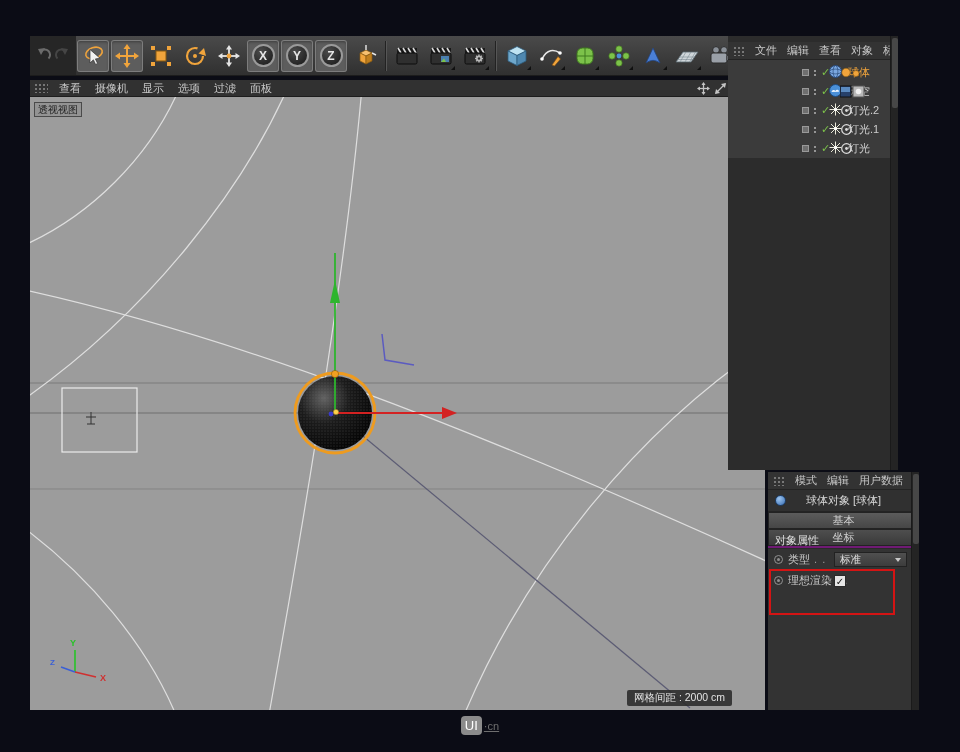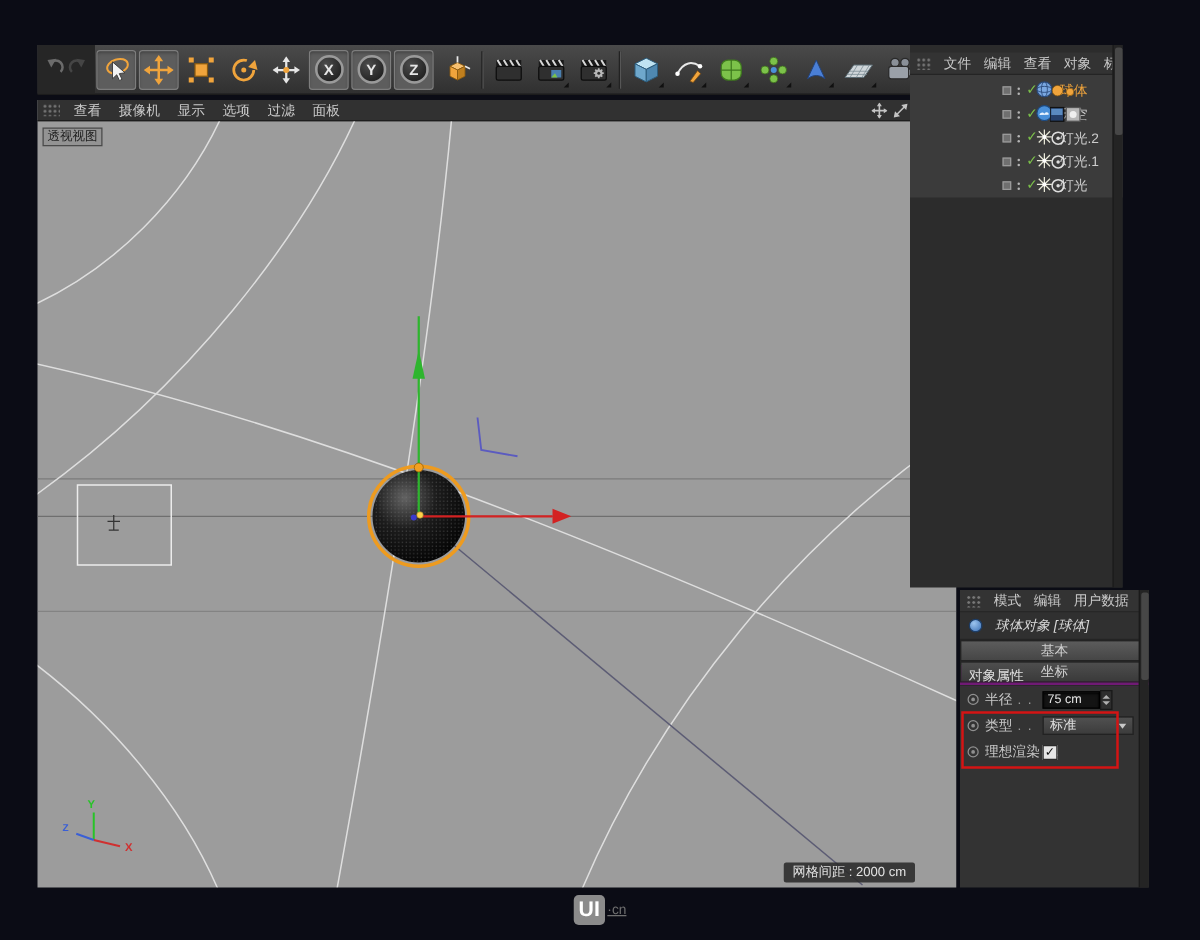--- a/index.html
+++ b/index.html
@@ -46,22 +46,22 @@
   .om-cols{position:absolute;left:74px;display:flex;align-items:center;gap:5px;}
   .lay-sq{width:7px;height:7px;background:#6f6f6f;border:1px solid #999;}
   .dots2{display:flex;flex-direction:column;gap:2px;}
   .dots2 i{width:2px;height:2px;background:#b5b5b5;border-radius:50%;}
   .chk{color:#7cc24a;font-weight:bold;font-size:11px;line-height:1;}
   .tags{position:absolute;left:112px;display:flex;align-items:center;gap:3px;}
   .scrollstrip{position:absolute;right:0;top:0;width:8px;height:100%;background:#242424;border-left:1px solid #1a1a1a;}
   .scrollstrip i{display:block;margin:2px 1px;width:6px;height:70px;background:#474747;border-radius:2px;}
 
   .attr-panel{position:absolute;left:768px;top:472px;width:151px;height:238px;background:#333;}
-  .attr-title{height:22px;display:flex;align-items:center;gap:10px;background:#303030;border-bottom:1px solid #242424;
-    color:#d8d8d8;font-size:11px;padding-left:7px;font-style:italic;}
+  .attr-title{height:22px;display:flex;align-items:center;gap:20px;background:#303030;border-bottom:1px solid #242424;
+    color:#d8d8d8;font-size:11px;padding-left:7px;}
   .obj-dot{width:11px;height:11px;border-radius:50%;background:radial-gradient(circle at 35% 30%,#9cc4ee,#3a6fb4);border:1px solid #1d3d66;}
   .attr-tabs{height:20px;display:flex;flex-direction:column;}
   .tab{flex:1;display:flex;align-items:center;justify-content:center;font-size:11px;color:#d0d0d0;
     background:linear-gradient(#4e4e4e,#3a3a3a);border:1px solid #232323;}
   .tab.on{background:linear-gradient(#5c5c5c,#464646);}
   .attr-section{height:17px;display:flex;align-items:center;background:#701a75;border-bottom:1px solid #2a2a2a;
     color:#e0e0e0;font-size:11px;padding-left:7px;}
   .arow{height:21px;display:flex;align-items:center;font-size:11px;color:#c8c8c8;padding-left:6px;position:relative;}
   .bullet{width:9px;height:9px;border:1px solid #909090;border-radius:50%;position:relative;margin-right:5px;flex:0 0 auto;}
   .bullet::after{content:"";position:absolute;left:2px;top:2px;width:3px;height:3px;border-radius:50%;background:#909090;}
@@ -75,21 +75,21 @@
   .spin .dn{width:0;height:0;border-left:3px solid transparent;border-right:3px solid transparent;border-top:3px solid #b0b0b0;}
   .adrop{position:absolute;left:66px;right:12px;height:15px;background:linear-gradient(#505050,#3c3c3c);
     border:1px solid #222;color:#e0e0e0;font-size:10.5px;line-height:13px;padding:0 5px;display:flex;align-items:center;}
   .adrop i{margin-left:auto;width:0;height:0;border-left:3.5px solid transparent;border-right:3.5px solid transparent;border-top:4px solid #c8c8c8;}
   .acheck{position:absolute;left:66px;width:12px;height:12px;background:#e6e6e6;border:1px solid #2a2a2a;
     color:#111;font-size:10px;font-weight:bold;line-height:11px;text-align:center;}
   .red-box{position:absolute;left:1px;top:97px;width:126px;height:46px;border:2px solid #d41414;pointer-events:none;}
 
   
   .watermark{position:absolute;left:0;top:716px;width:100%;display:flex;align-items:center;justify-content:center;gap:2px;}
-  .wm-badge{background:#8b8b8b;color:#fff;font-weight:bold;font-size:17px;border-radius:4px;padding:2px 4px;}
+  .wm-badge{background:#8b8b8b;color:#fff;font-weight:normal;font-size:13px;border-radius:4px;padding:2px 4px;}
   .wm-suffix{color:#6f6f6f;font-size:11px;text-decoration:underline;}
 </style>
 </head>
 <body>
 
 <div class="stage">
 
   <div class="toolbar">
     <div class="undo-zone">
       <span><svg width="16" height="16">
@@ -558,29 +558,20 @@
       <span>球体对象 [球体]</span>
     </div>
     <div class="attr-tabs">
       <div class="tab on">基本</div>
       <div class="tab">坐标</div>
     </div>
     <div class="attr-section">对象属性</div>
 
     <div class="arow">
       <span class="bullet"></span>
-      <span class="alabel">半径</span>
-      <span class="afield">75 cm</span>
-      <span class="spin">
-          <i class="up"></i>
-          <i class="dn"></i>
-        </span>
-    </div>
-    <div class="arow">
-      <span class="bullet"></span>
       <span class="alabel">类型</span>
       <span class="adrop">
           <span>标准</span>
           <i></i>
         </span>
     </div>
     <div class="arow">
       <span class="bullet"></span>
       <span class="alabel">理想渲染</span>
       <span class="acheck">✓</span>

